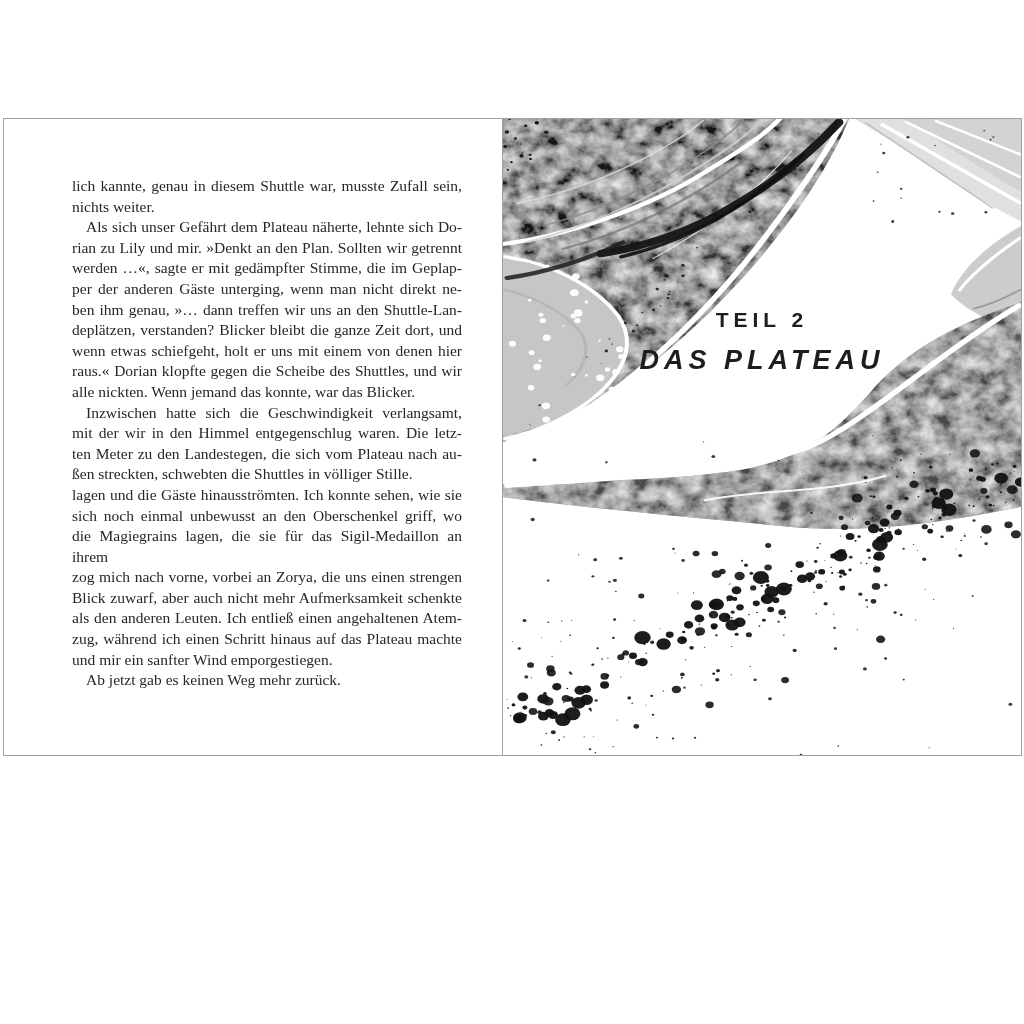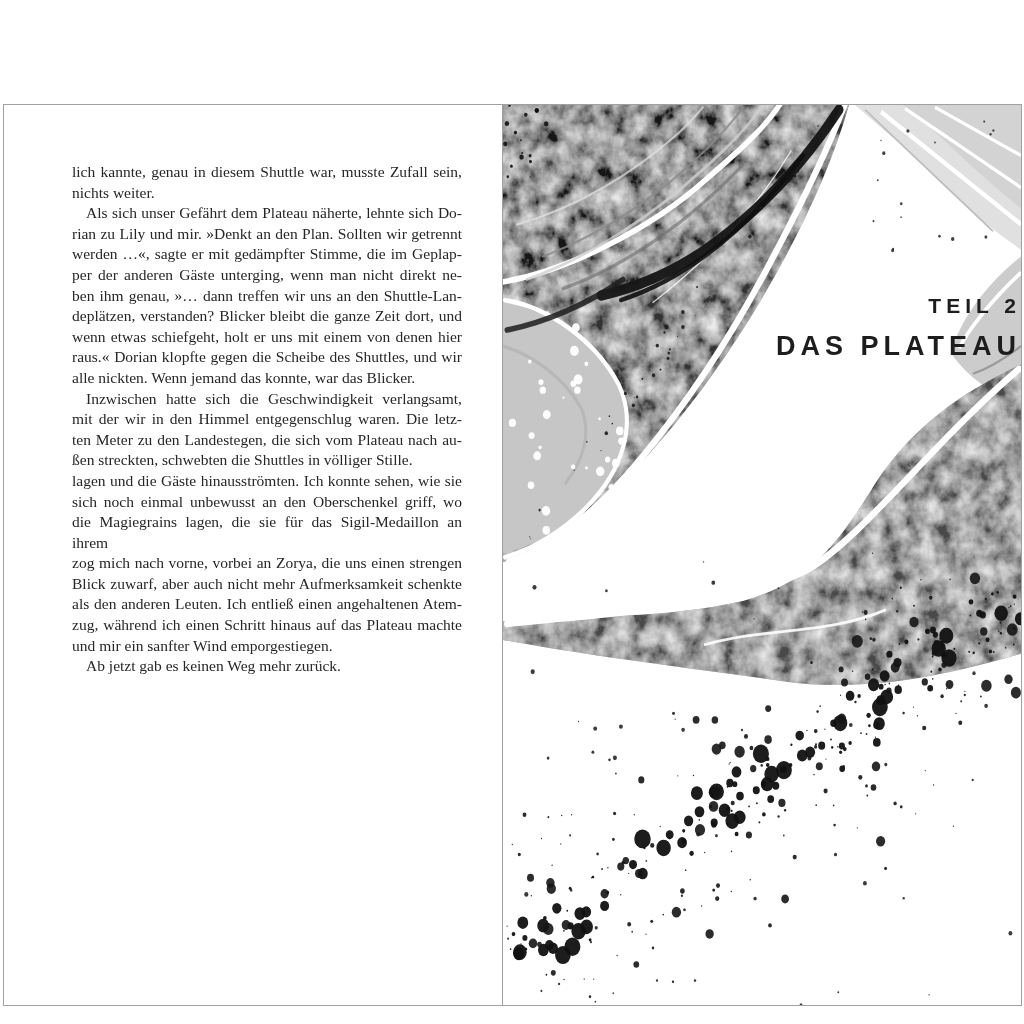--- a/index.html
+++ b/index.html
@@ -4,21 +4,21 @@
 <style>
   :root{
     --body-ink:#262626;
     --title-ink:#1d1d1d;
     --page-border:#a0a0a0;
   }
   *{margin:0;padding:0;box-sizing:border-box;}
   html,body{width:1024px;height:1024px;background:#ffffff;overflow:hidden;
     font-family:"Liberation Serif",serif;}
   .spread{
-    position:absolute;left:3px;top:104px;width:1019px;height:902px;
+    position:absolute;left:3px;top:118px;width:1019px;height:638px;
     border:1px solid var(--page-border);
     display:flex;background:#0369a1;
   }
   .page-left{
     width:499px;height:100%;
     border-right:1px solid var(--page-border);
     position:relative;background:#fff;
   }
   .text-block{
     position:absolute;left:68px;top:57px;width:390px;
@@ -30,29 +30,29 @@
     text-align-last:justify;
     white-space:normal;
   }
   .line.last{text-align-last:left;}
   .line.indent{text-indent:14px;}
   .page-right{
     flex:1;height:100%;position:relative;background:#fff;overflow:hidden;
   }
   .artwork{position:absolute;left:0;top:0;width:100%;height:100%;}
   .part-title-block{
-    position:absolute;left:0;right:0;top:188px;text-align:right;z-index:5;
+    position:absolute;left:0;right:0;top:188px;text-align:center;z-index:5;
     color:var(--title-ink);
     font-family:"Liberation Sans",sans-serif;font-weight:700;
   }
   .part-label{
     font-size:21px;letter-spacing:5px;line-height:26px;
   }
   .part-title{
-    font-size:27px;letter-spacing:5px;line-height:32px;margin-top:11px;
+    font-size:27px;letter-spacing:5px;line-height:32px;margin-top:11px;font-style:italic;
   }
 </style>
 </head>
 <body>
 
 <div class="spread">
 
   <div class="page-left">
     <div class="text-block" id="text-block">
         <div class="line">lich kannte, genau in diesem Shuttle war, musste Zufall sein,</div>

